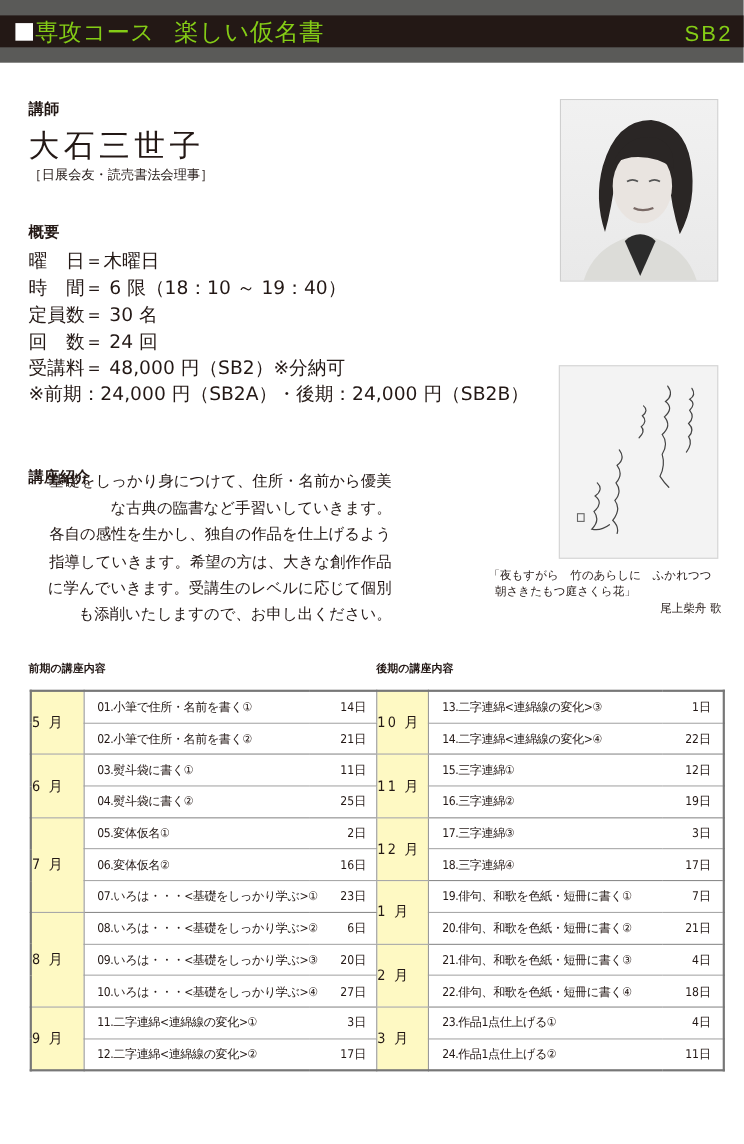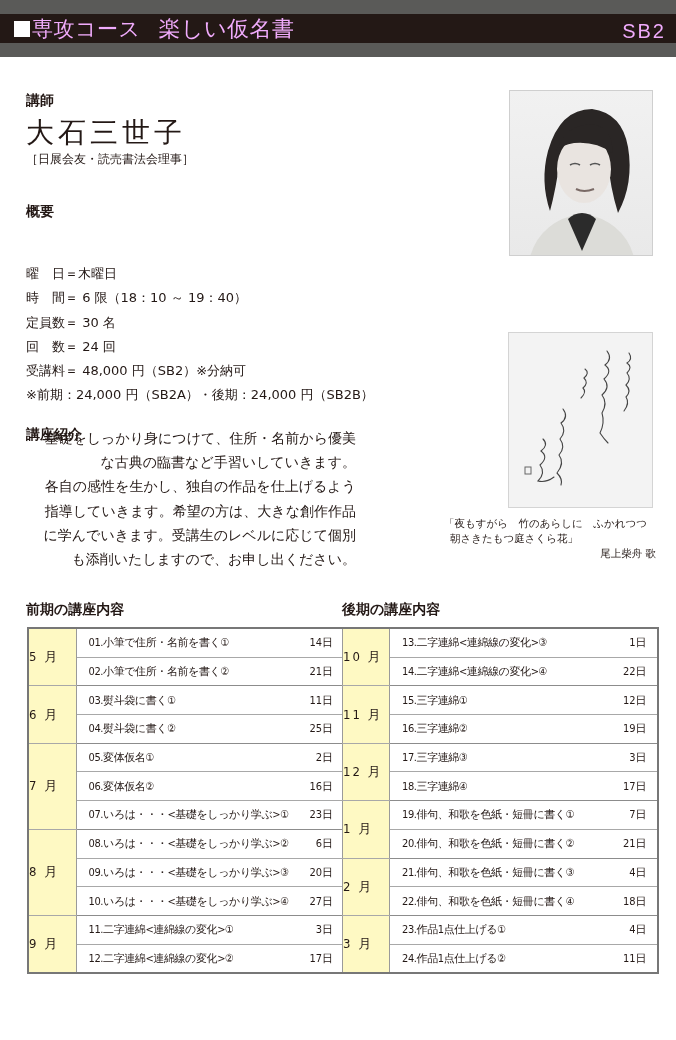--- a/index.html
+++ b/index.html
@@ -4,51 +4,51 @@
 <style>
   html, body { margin: 0; padding: 0; }
   body {
     width: 676px; height: 1040px; position: relative; overflow: hidden;
     background: #ffffff; color: #231815;
     font-family: "DejaVu Sans", "Liberation Sans", sans-serif;
   }
   .top-band { position: absolute; left: 0; top: 0; width: 676px; height: 57px; background: #5a5a58; }
   .title-bar {
     position: absolute; left: 0; top: 14px; width: 676px; height: 29px;
-    background: #231815; color: #f0abfc;
+    background: #231815; color: #84cc16;
   }
   .title-left { position: absolute; left: 14px; top: 2px; font-size: 21px; line-height: 26px; letter-spacing: 0.5px; white-space: nowrap; }
   .title-left .sq { display: inline-block; width: 16px; height: 16px; background: #fff; vertical-align: -1px; margin-right: 2px; }
   .title-left .course { margin-left: 18px; font-size: 22px; }
   .title-code { position: absolute; right: 10px; top: 4px; font-size: 20px; line-height: 26px; letter-spacing: 2px; font-family: "Liberation Sans", sans-serif; }
 
   .heading { position: absolute; font-weight: bold; font-size: 14px; line-height: 18px; white-space: nowrap; }
   .name { position: absolute; left: 26px; top: 116px; font-family: "DejaVu Serif", "Liberation Serif", serif; font-size: 28px; letter-spacing: 4px; line-height: 34px; white-space: nowrap; }
   .affil { position: absolute; left: 26px; top: 151px; font-size: 12px; line-height: 16px; white-space: nowrap; }
 
-  .overview { position: absolute; left: 26px; top: 226px; font-size: 13px; line-height: 24.3px; white-space: nowrap; margin-top: 36px; }
+  .overview { position: absolute; left: 26px; top: 226px; font-size: 17px; line-height: 24.3px; white-space: nowrap; }
   .overview div { height: 24.3px; }
 
   .intro { position: absolute; left: 26px; top: 426px; width: 330px; font-size: 14px; line-height: 24.2px; }
   .intro div { height: 24.2px; white-space: nowrap; text-align: right; }
 
   .photo {
     position: absolute; left: 509px; top: 90px; width: 144px; height: 166px;
     border: 1px solid #cfcfcf; box-sizing: border-box; overflow: hidden;
     background: linear-gradient(180deg, #f1f1f1 0%, #e9e9e9 100%);
   }
   .artwork {
     position: absolute; left: 508px; top: 332px; width: 145px; height: 176px;
     border: 1px solid #d4d4d4; box-sizing: border-box; background: #f3f3f3; overflow: hidden;
   }
   .caption { position: absolute; left: 444px; top: 516px; width: 214px; font-size: 10.5px; line-height: 15px; white-space: nowrap; }
   .caption .l2 { padding-left: 6px; }
   .caption .author { text-align: right; padding-right: 2px; }
 
-  .sched-title { position: absolute; top: 601px; font-weight: bold; font-size: 14px; line-height: 16px; white-space: nowrap; }
+  .sched-title { position: absolute; top: 601px; font-weight: bold; font-size: 10px; line-height: 16px; white-space: nowrap; }
 
   table.sched {
     position: absolute; top: 627px; border-collapse: collapse; table-layout: fixed;
     font-family: "DejaVu Sans Condensed", "Liberation Sans Narrow", "Liberation Sans", sans-serif;
   }
   table.sched td { height: 27.7px; padding: 0; border-bottom: 1px solid #8c8c8c; font-size: 11px; white-space: nowrap; }
   table.sched td.month {
     background: #fef9c3; text-align: left; font-size: 13px; letter-spacing: 2px;
     border-right: 1px solid #9a9a9a; border-bottom: 1px solid #8c8c8c;
   }

